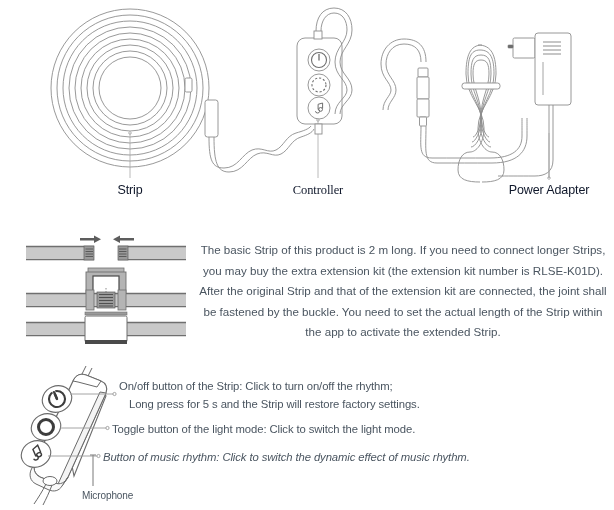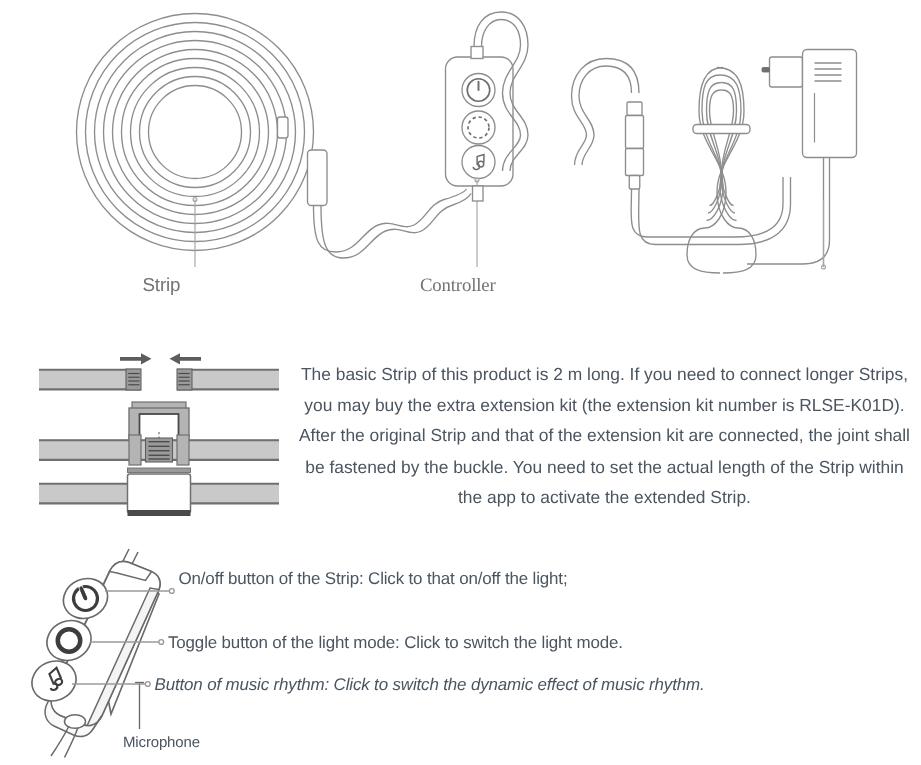--- a/index.html
+++ b/index.html
@@ -31,21 +31,22 @@
   }
   .txt {
     position: absolute;
     white-space: pre;
     font-family: "Liberation Sans", sans-serif;
     color: #4a5560;
     letter-spacing: -0.1px;
   }
   .part-label {
     font-size: 12.5px;
-    color: #737373;
+    text-align: center;
+    color: #0f172a;
   }
   .para {
     position: absolute;
     left: 198px;
     top: 240px;
     width: 410px;
     font-size: 11.6px;
     line-height: 20.6px;
     color: #4a5560;
     text-align: center;
@@ -303,22 +304,24 @@
         <line x1="60" y1="428" x2="106" y2="428"></line>
         <circle cx="107.5" cy="428" r="1.6"></circle>
         <line x1="48" y1="456" x2="97" y2="456"></line>
         <circle cx="98.5" cy="456" r="1.6"></circle>
       </g>
     </g>
   </svg>
 
   <div class="txt part-label" style="left:95px; top:183px; width:70px;">Strip</div>
   <div class="txt part-label" style="left:280px; top:183px; width:76px;font-family:Liberation Serif, serif;">Controller</div>
+  <div class="txt part-label" style="left:486px; top:183px; width:126px;">Power Adapter</div>
 
   <div class="para">The basic Strip of this product is 2 m long. If you need to connect longer Strips, you may buy the extra extension kit (the extension kit number is RLSE-K01D). After the original Strip and that of the extension kit are connected, the joint shall be fastened by the buckle. You need to set the actual length of the Strip within the app to activate the extended Strip.</div>
 
-  <div class="txt callout" style="left:119px; top:378px;">On/off button of the Strip: Click to that on/off the light;</div>
+  <div class="txt callout" style="left:119px; top:378px;">On/off button of the Strip: Click to turn on/off the rhythm;</div>
+  <div class="txt callout" style="left:129px; top:396px;">Long press for 5 s and the Strip will restore factory settings.</div>
   <div class="txt callout" style="left:112px; top:421px;">Toggle button of the light mode: Click to switch the light mode.</div>
   <div class="txt callout" style="left:103px; top:449px;font-style:italic;">Button of music rhythm: Click to switch the dynamic effect of music rhythm.</div>
 
   <div class="txt mic-label" style="left:82px; top:490px;">Microphone</div>
 
 </div>
 
 </body></html>

